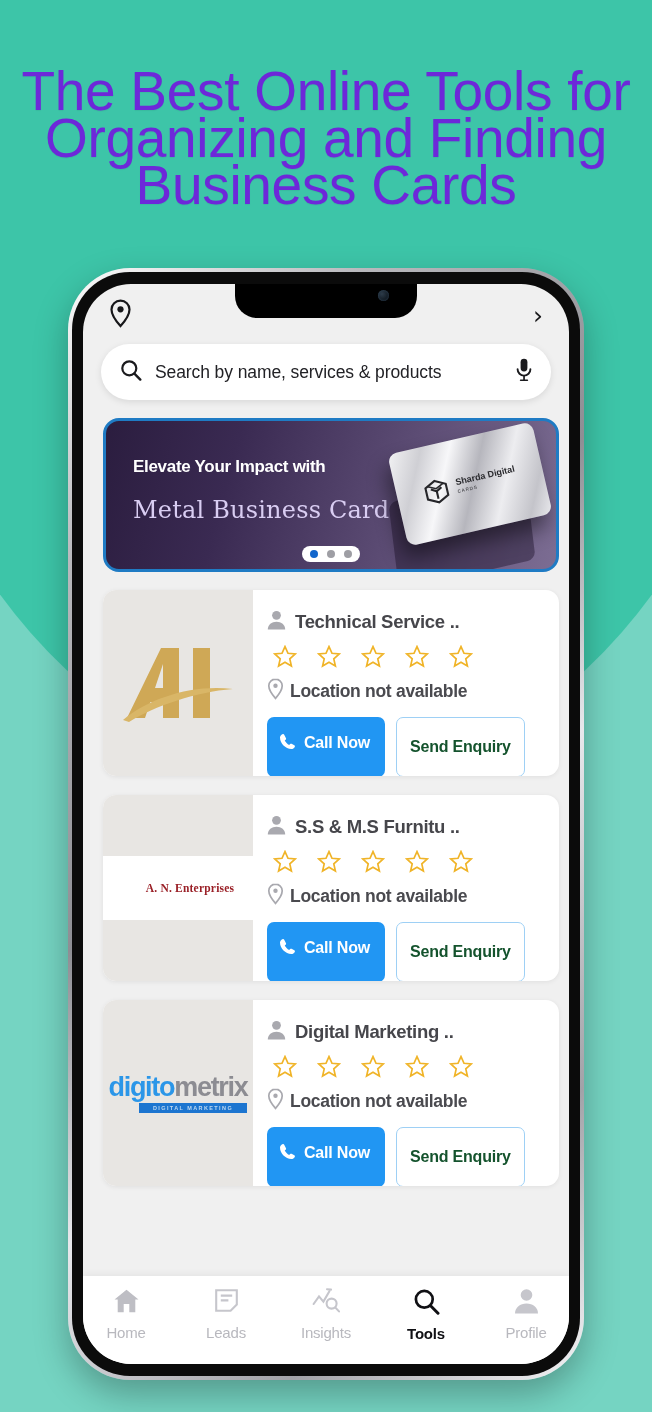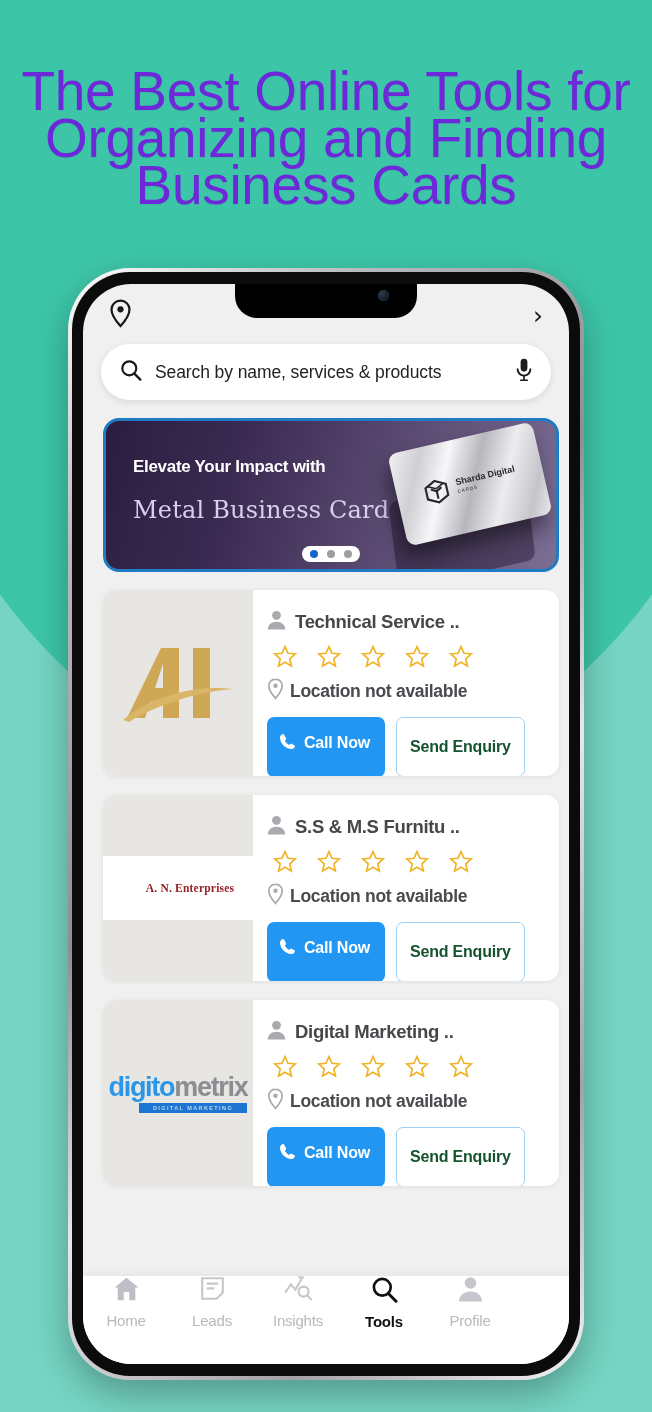--- a/index.html
+++ b/index.html
@@ -191,21 +191,21 @@
     background: #ffffff; color: #14532d;
     border: 1.6px solid #9ED0F5; border-radius: 7px;
     padding: 20px 13px; font-size: 16px; font-weight: 700;
     letter-spacing: -0.2px; cursor: pointer;
   }
 
   
   .bottom-nav {
     position: absolute; left: 0; bottom: 0; width: 100%; height: 88px;
     background: #ffffff; display: flex; align-items: flex-start;
-    justify-content: flex-start; 
+    justify-content: space-between; padding-top: 12px;
     box-shadow: 0 -2px 7px rgba(0,0,0,0.05);
   }
   .nav-item {
     display: flex; flex-direction: column; align-items: center; gap: 6px;
     width: 86px; cursor: pointer;
   }
   .nav-label { font-size: 15px; color: #B8B8BE; font-weight: 400; letter-spacing: -0.2px; }
   .nav-item.active .nav-label { color: #101014; font-weight: 700; }
 </style>
 </head>

